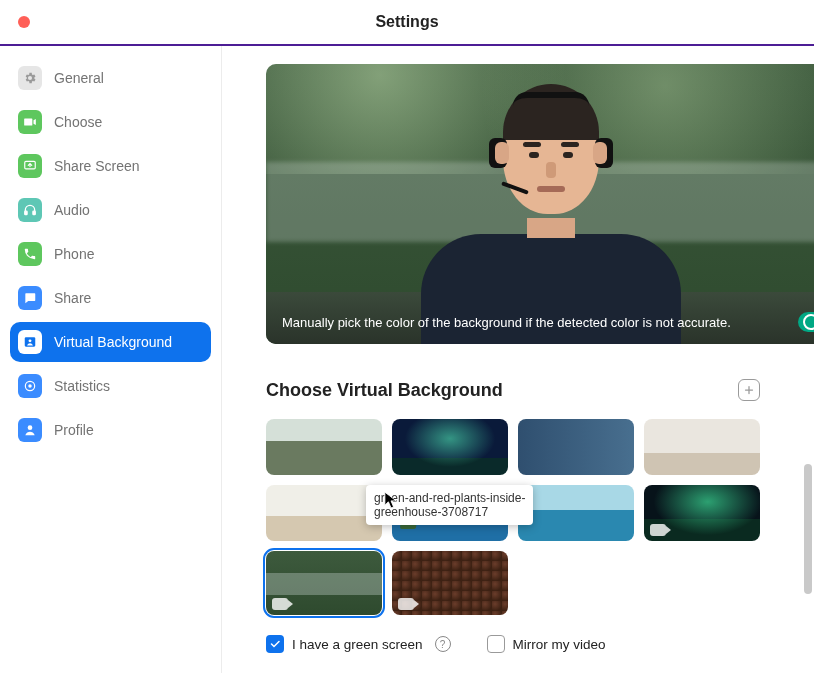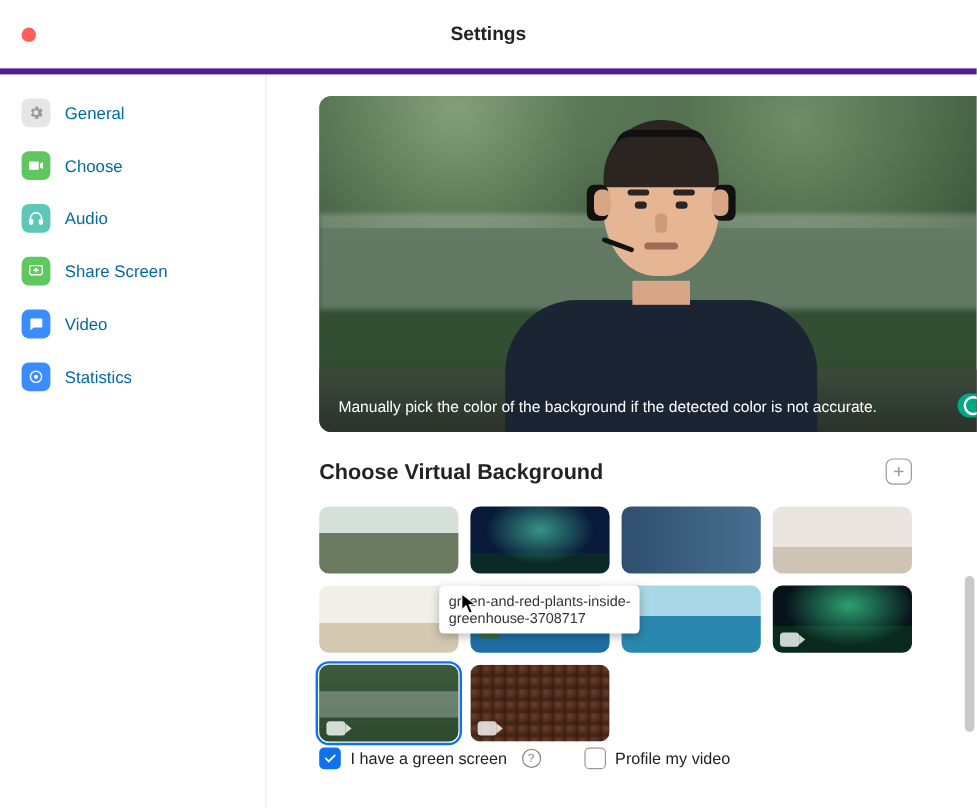--- a/index.html
+++ b/index.html
@@ -1,22 +1,22 @@
 <!DOCTYPE html>
 <html><head>
 <meta charset="utf-8">
 <style>
   * { margin: 0; padding: 0; box-sizing: border-box; font-family: -apple-system, BlinkMacSystemFont, "Segoe UI", Helvetica, Arial, sans-serif; }
   body { width: 814px; height: 673px; background: #fff; overflow: hidden; position: relative;}
-  .titlebar { height: 62px; display: flex; align-items: center; border-bottom: 5px solid #4c1d95; position: relative;}
+  .titlebar { height: 46px; display: flex; align-items: center; border-bottom: 2px solid #4c1d95; position: relative;}
   .win-dot { width: 12px; height: 12px; border-radius: 50%; background: #ff5f57; margin-left: 18px;}
   .title { position: absolute; left: 0; right: 0; text-align: center; font-weight: 700; font-size: 16px; color: #222; pointer-events:none;}
   .content { display: flex; height: calc(673px - 46px); }
   .sidebar { width: 222px; border-right: 1px solid #ececec; padding: 12px 10px 0 10px; }
-  .side-item { display:flex; align-items:center; gap:12px; height:40px; padding:0 8px; border-radius:10px; font-size:14px; color:#0369a1; cursor:pointer; margin-bottom:4px;}
+  .side-item { display:flex; align-items:center; gap:12px; height:40px; padding:0 8px; border-radius:10px; font-size:14px; color:#737373; cursor:pointer; margin-bottom:4px;}
   .side-item .ico { width:24px; height:24px; display:flex; align-items:center; justify-content:center; border-radius:6px;}
   .side-item.active { background:#0e72ed; color:#fff;}
   .ico-gray { background:#e6e6e6; color:#9a9a9a;}
   .ico-green { background:#5ec75e; color:#fff;}
   .ico-teal { background:#5ec7b5; color:#fff;}
   .ico-blue { background:#3b8cff; color:#fff;}
   .ico-purple { background:#8e6cf0; color:#fff;}
   .side-item.active .ico { background:#fff; color:#0e72ed;}
   .main { flex:1; padding: 18px 44px 0 44px; position:relative; overflow:hidden;}
   .preview { width:570px; height:280px; border-radius:10px; position:relative; overflow:hidden; background: linear-gradient(180deg,#3d5a3d 0%, #2e4a2e 100%);}
@@ -36,32 +36,32 @@
   .brow-l{left:20px}.brow-r{right:20px}
   .nose{position:absolute;top:68px;left:50%;transform:translateX(-50%);width:10px;height:16px;background:#cf9a78;border-radius:4px;}
   .mouth{position:absolute;top:92px;left:50%;transform:translateX(-50%);width:28px;height:6px;background:#a56a57;border-radius:3px;}
   .headset-band{position:absolute;top:-2px;left:10px;right:10px;height:14px;border-top:6px solid #111;border-radius:50px 50px 0 0;}
   .headset-cup{position:absolute;top:44px;width:18px;height:30px;background:#111;border-radius:6px;}
   .headset-cup.l{left:-14px}.headset-cup.r{right:-14px}
   .mic{position:absolute;width:28px;height:4px;background:#111;left:-2px;top:92px;transform:rotate(20deg);border-radius:3px;}
   .overlay-text { position:absolute; left:16px; right:60px; bottom:12px; color:#fff; font-size:13px; line-height:1.35;}
   .preview-btn { position:absolute; right:12px; bottom:12px; width:26px; height:20px; border-radius:10px; background:#00a884; display:flex; align-items:center; justify-content:center;}
   .preview-btn::after{content:"";width:12px;height:12px;border:2px solid #fff;border-radius:50%;}
-  .section-row { display:flex; align-items:center; justify-content:space-between; width:494px; margin-top:22px;gap:29px;}
+  .section-row { display:flex; align-items:center; justify-content:space-between; width:494px; margin-top:35px;gap:29px;}
   .section-title { font-size:18px; font-weight:700; color:#222;}
   .add-btn { width:22px; height:22px; border:1.5px solid #9a9a9a; border-radius:6px; display:flex; align-items:center; justify-content:center; color:#9a9a9a; cursor:pointer; font-size:14px;}
   .grid { width:504px; margin-top:18px; display:flex; flex-wrap:wrap; gap:10px; position:relative;}
   .thumb { width:116px; height:56px; border-radius:8px; position:relative; cursor:pointer; overflow:hidden;}
   .bigthumb { width:116px; height:64px;}
   .selected { outline:2px solid #0e72ed; outline-offset:1px;}
   .vid-badge { position:absolute; left:6px; bottom:5px; width:16px; height:12px; background:#ffffffcc; border-radius:3px;}
   .vid-badge::after{content:"";position:absolute;right:-5px;top:2px;border-left:5px solid #ffffffcc;border-top:4px solid transparent;border-bottom:4px solid transparent;}
   .tooltip { position:absolute; left:100px; top:66px; background:#fff; color:#333; font-size:12px; padding:6px 8px; border-radius:4px; box-shadow:0 2px 8px rgba(0,0,0,0.25); z-index:5; white-space:pre-line;}
   .cursor { position:absolute; left:118px; top:72px; z-index:6; font-size:14px; color:#000;}
-  .checks { display:flex; align-items:center; gap:36px; width:494px; margin-top:5px;}
+  .checks { display:flex; align-items:center; gap:36px; width:494px; margin-top:20px;}
   .chk { display:flex; align-items:center; gap:8px; font-size:13.5px; color:#222; cursor:pointer;}
   .box { width:18px; height:18px; border-radius:4px; display:flex; align-items:center; justify-content:center;}
   .box.filled { background:#0e72ed; color:#fff;}
   .box.empty { border:1.5px solid #9a9a9a;}
   .help { width:16px;height:16px;border:1.3px solid #888;border-radius:50%;display:flex;align-items:center;justify-content:center;font-size:10px;color:#888;margin-left:4px;}
   .scroll-thumb { position:absolute; right:2px; top:418px; width:8px; height:130px; background:#c9c9c9; border-radius:5px;}
   svg { display:block;}
   
   .t1{background:linear-gradient(180deg,#d5e0d8 40%,#6a7a60 40%);}
   .t2{background:linear-gradient(180deg,#0a1a3a 70%,#0a2a2a 70%);}
@@ -99,54 +99,81 @@
     </div>
     <div class="side-item">
       <span class="ico ico-green">
           <svg width="14" height="14" viewBox="0 0 24 24" fill="currentColor">
             <path d="M3 6h12a1 1 0 011 1v10a1 1 0 01-1 1H3a1 1 0 01-1-1V7a1 1 0 011-1zm15 3l4-2v10l-4-2z"></path>
           </svg>
         </span>
       <span>Choose</span>
     </div>
     <div class="side-item">
+      <span class="ico ico-green">
+          <svg width="14" height="14" viewBox="0 0 24 24" fill="none" stroke="currentColor" stroke-width="2">
+            <rect x="3" y="4" width="18" height="13" rx="2"></rect>
+            <path d="M12 8v5M9 11l3-3 3 3" stroke-linecap="round"></path>
+          </svg>
+        </span>
+      <span>Share Screen</span>
+    </div>
+    <div class="side-item">
       <span class="ico ico-teal">
           <svg width="14" height="14" viewBox="0 0 24 24" fill="none" stroke="currentColor" stroke-width="2.2">
             <path d="M4 14v-2a8 8 0 0116 0v2"></path>
             <rect x="3" y="14" width="4" height="6" rx="1" fill="currentColor"></rect>
             <rect x="17" y="14" width="4" height="6" rx="1" fill="currentColor"></rect>
           </svg>
         </span>
       <span>Audio</span>
     </div>
     <div class="side-item">
       <span class="ico ico-green">
-          <svg width="14" height="14" viewBox="0 0 24 24" fill="none" stroke="currentColor" stroke-width="2">
-            <rect x="3" y="4" width="18" height="13" rx="2"></rect>
-            <path d="M12 8v5M9 11l3-3 3 3" stroke-linecap="round"></path>
-          </svg>
-        </span>
-      <span>Share Screen</span>
+          <svg width="14" height="14" viewBox="0 0 24 24" fill="currentColor">
+            <path d="M6.6 10.8a15 15 0 006.6 6.6l2.2-2.2a1 1 0 011-.25 11 11 0 003.5.56 1 1 0 011 1V20a1 1 0 01-1 1A17 17 0 013 4a1 1 0 011-1h3.5a1 1 0 011 1 11 11 0 00.56 3.5 1 1 0 01-.25 1z"></path>
+          </svg>
+        </span>
+      <span>Phone</span>
     </div>
     <div class="side-item">
       <span class="ico ico-blue">
           <svg width="14" height="14" viewBox="0 0 24 24" fill="currentColor">
             <path d="M4 4h16a1 1 0 011 1v11a1 1 0 01-1 1H9l-5 4V5a1 1 0 011-1z"></path>
           </svg>
         </span>
-      <span>Video</span>
+      <span>Share</span>
+    </div>
+    <div class="side-item active">
+      <span class="ico">
+          <svg width="14" height="14" viewBox="0 0 24 24" fill="currentColor">
+            <rect x="3" y="4" width="18" height="16" rx="2"></rect>
+            <circle cx="12" cy="10" r="2.5" fill="#fff"></circle>
+            <path d="M7 18c1-2.5 3-4 5-4s4 1.5 5 4z" fill="#fff"></path>
+          </svg>
+        </span>
+      <span>Virtual Background</span>
     </div>
     <div class="side-item">
       <span class="ico ico-blue">
           <svg width="14" height="14" viewBox="0 0 24 24" fill="none">
             <circle cx="12" cy="12" r="8" stroke="currentColor" stroke-width="2"></circle>
             <circle cx="12" cy="12" r="3" fill="currentColor"></circle>
           </svg>
         </span>
       <span>Statistics</span>
+    </div>
+    <div class="side-item">
+      <span class="ico ico-blue">
+          <svg width="14" height="14" viewBox="0 0 24 24" fill="currentColor">
+            <circle cx="12" cy="8" r="4"></circle>
+            <path d="M4 21c1-4 5-6 8-6s7 2 8 6z"></path>
+          </svg>
+        </span>
+      <span>Profile</span>
     </div>
   </div>
 
   <div class="main">
 
     <div class="preview">
       <div class="foliage"></div>
       <div class="wf-band"></div>
       <div class="rocks"></div>
       <div class="person">
@@ -213,19 +240,19 @@
         <span class="box filled">
           <svg width="12" height="12" viewBox="0 0 24 24" fill="none" stroke="currentColor" stroke-width="3">
               <path d="M5 12l5 5L20 7" stroke-linecap="round"></path>
             </svg>
         </span>
         <span>I have a green screen</span>
         <span class="help">?</span>
       </label>
       <label class="chk">
         <span class="box empty"></span>
-        <span>Profile my video</span>
+        <span>Mirror my video</span>
       </label>
     </div>
 
     <div class="scroll-thumb"></div>
   </div>
 </div>
 
 </body></html>

